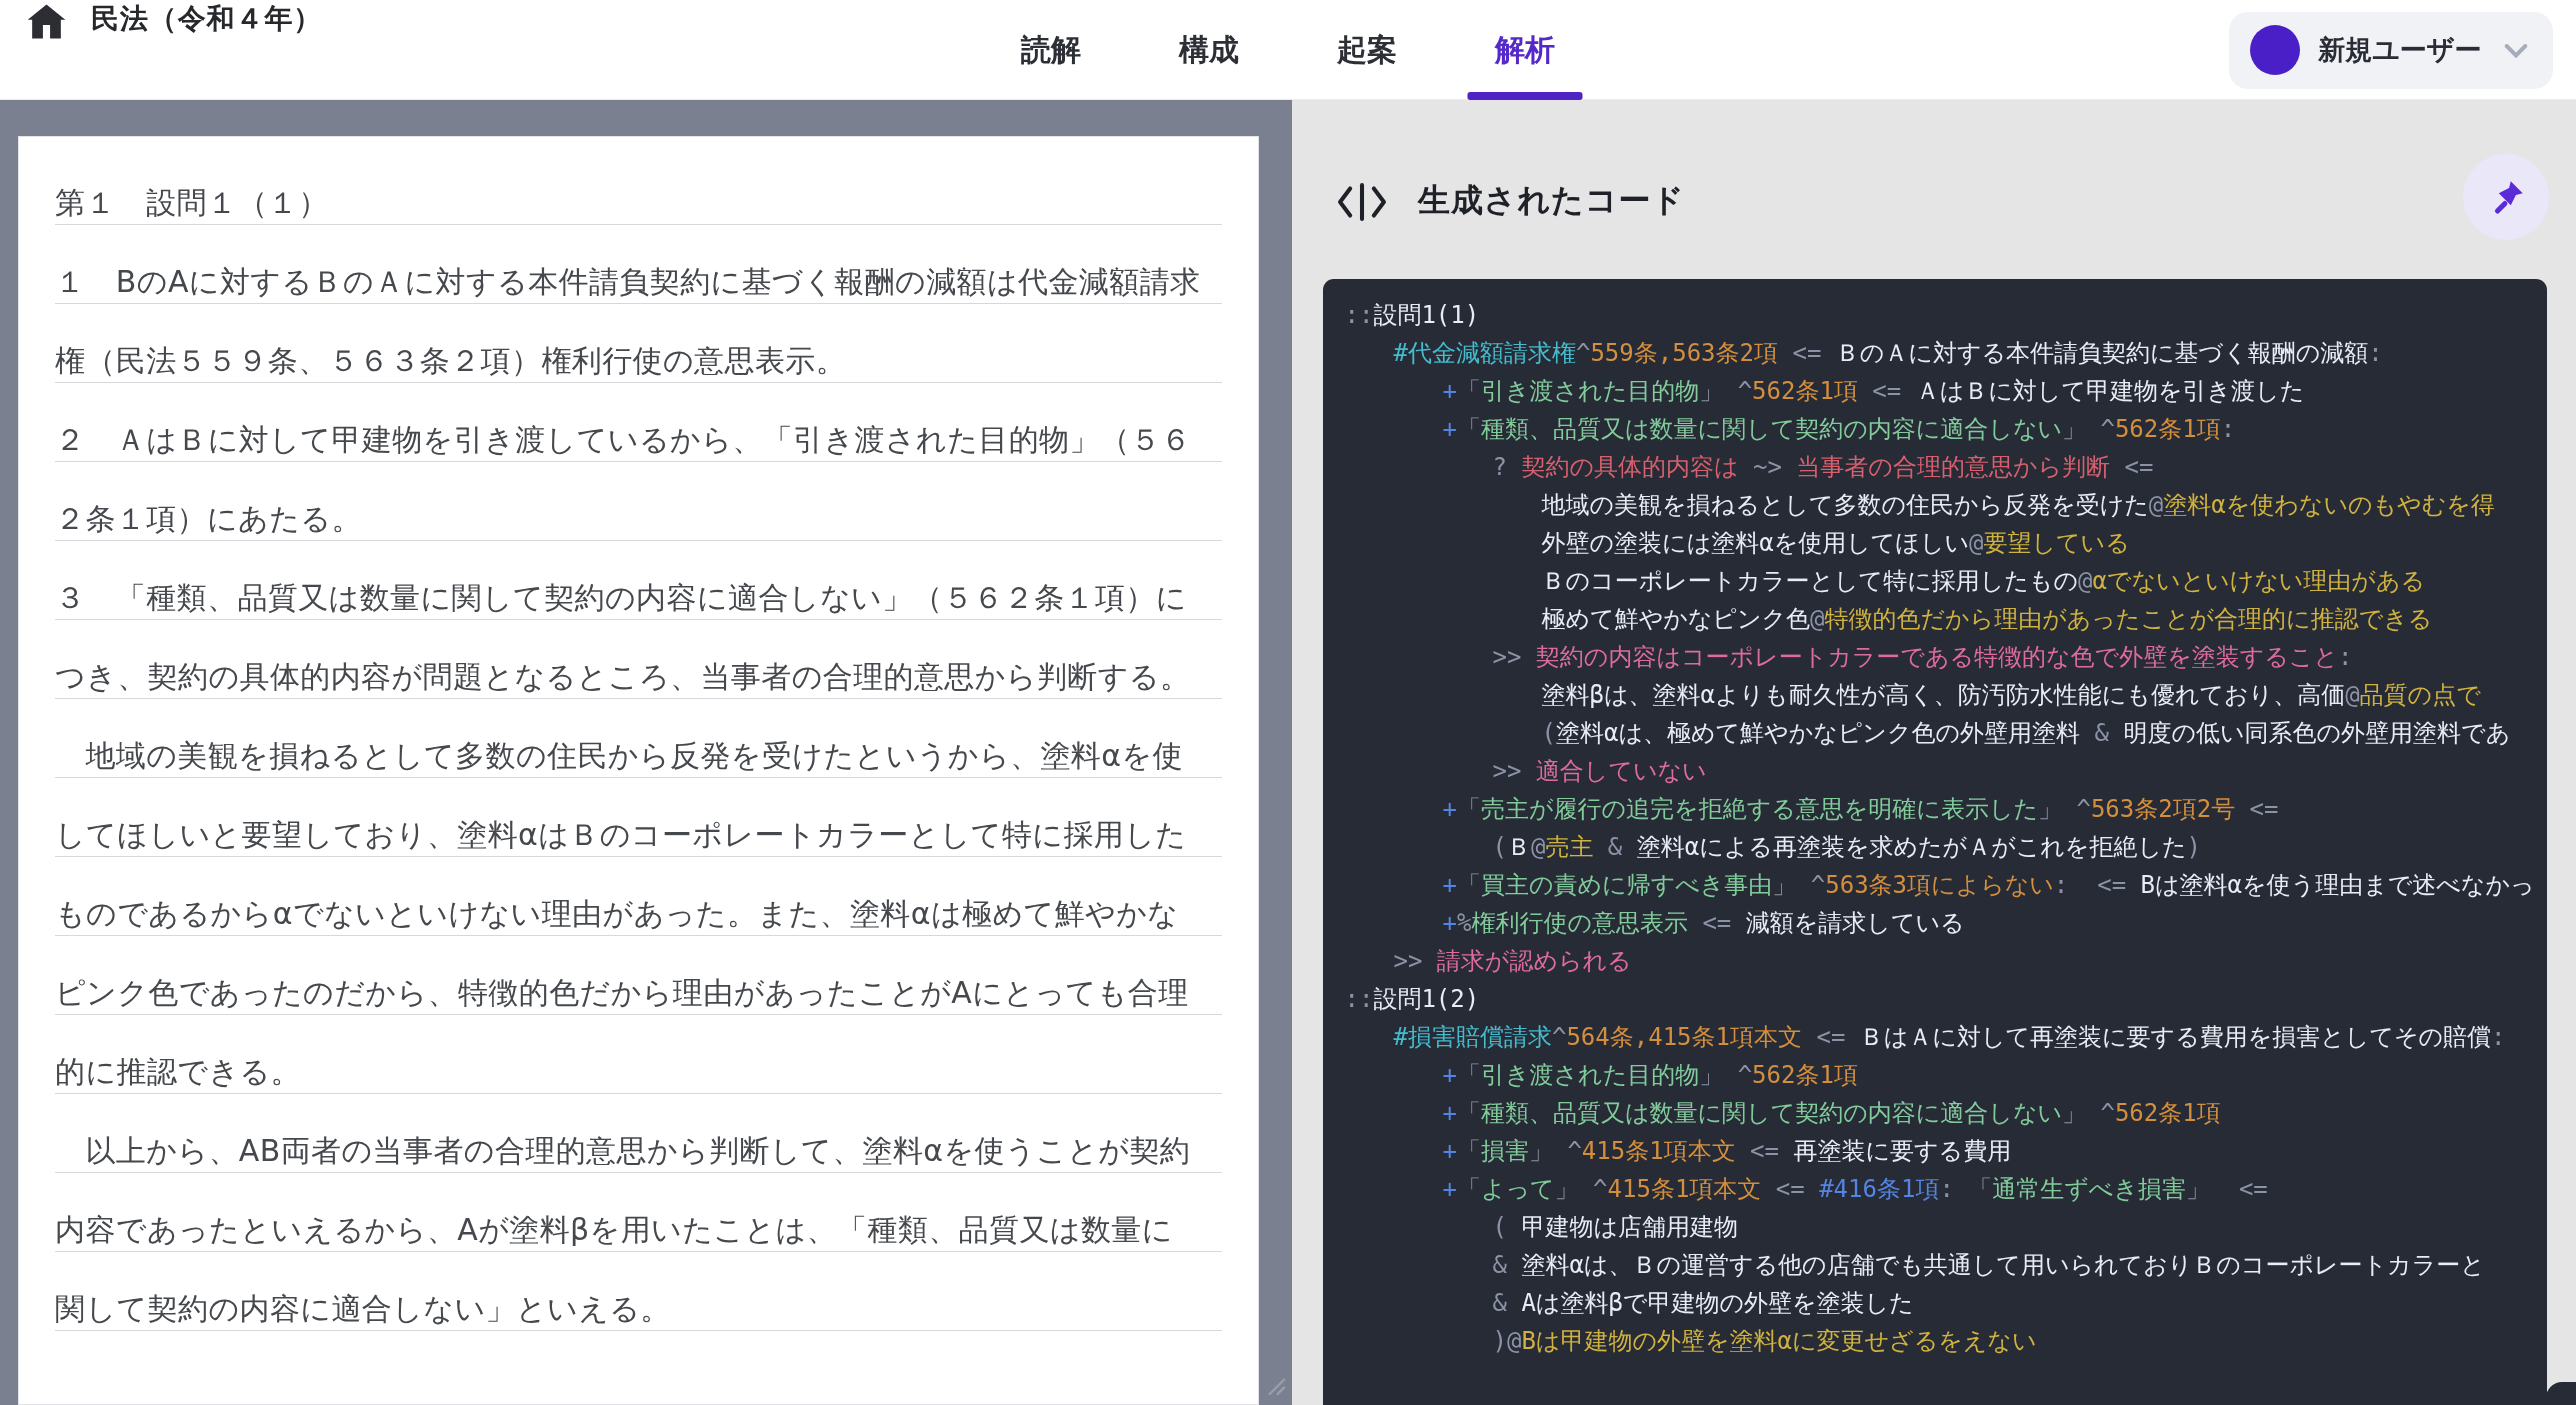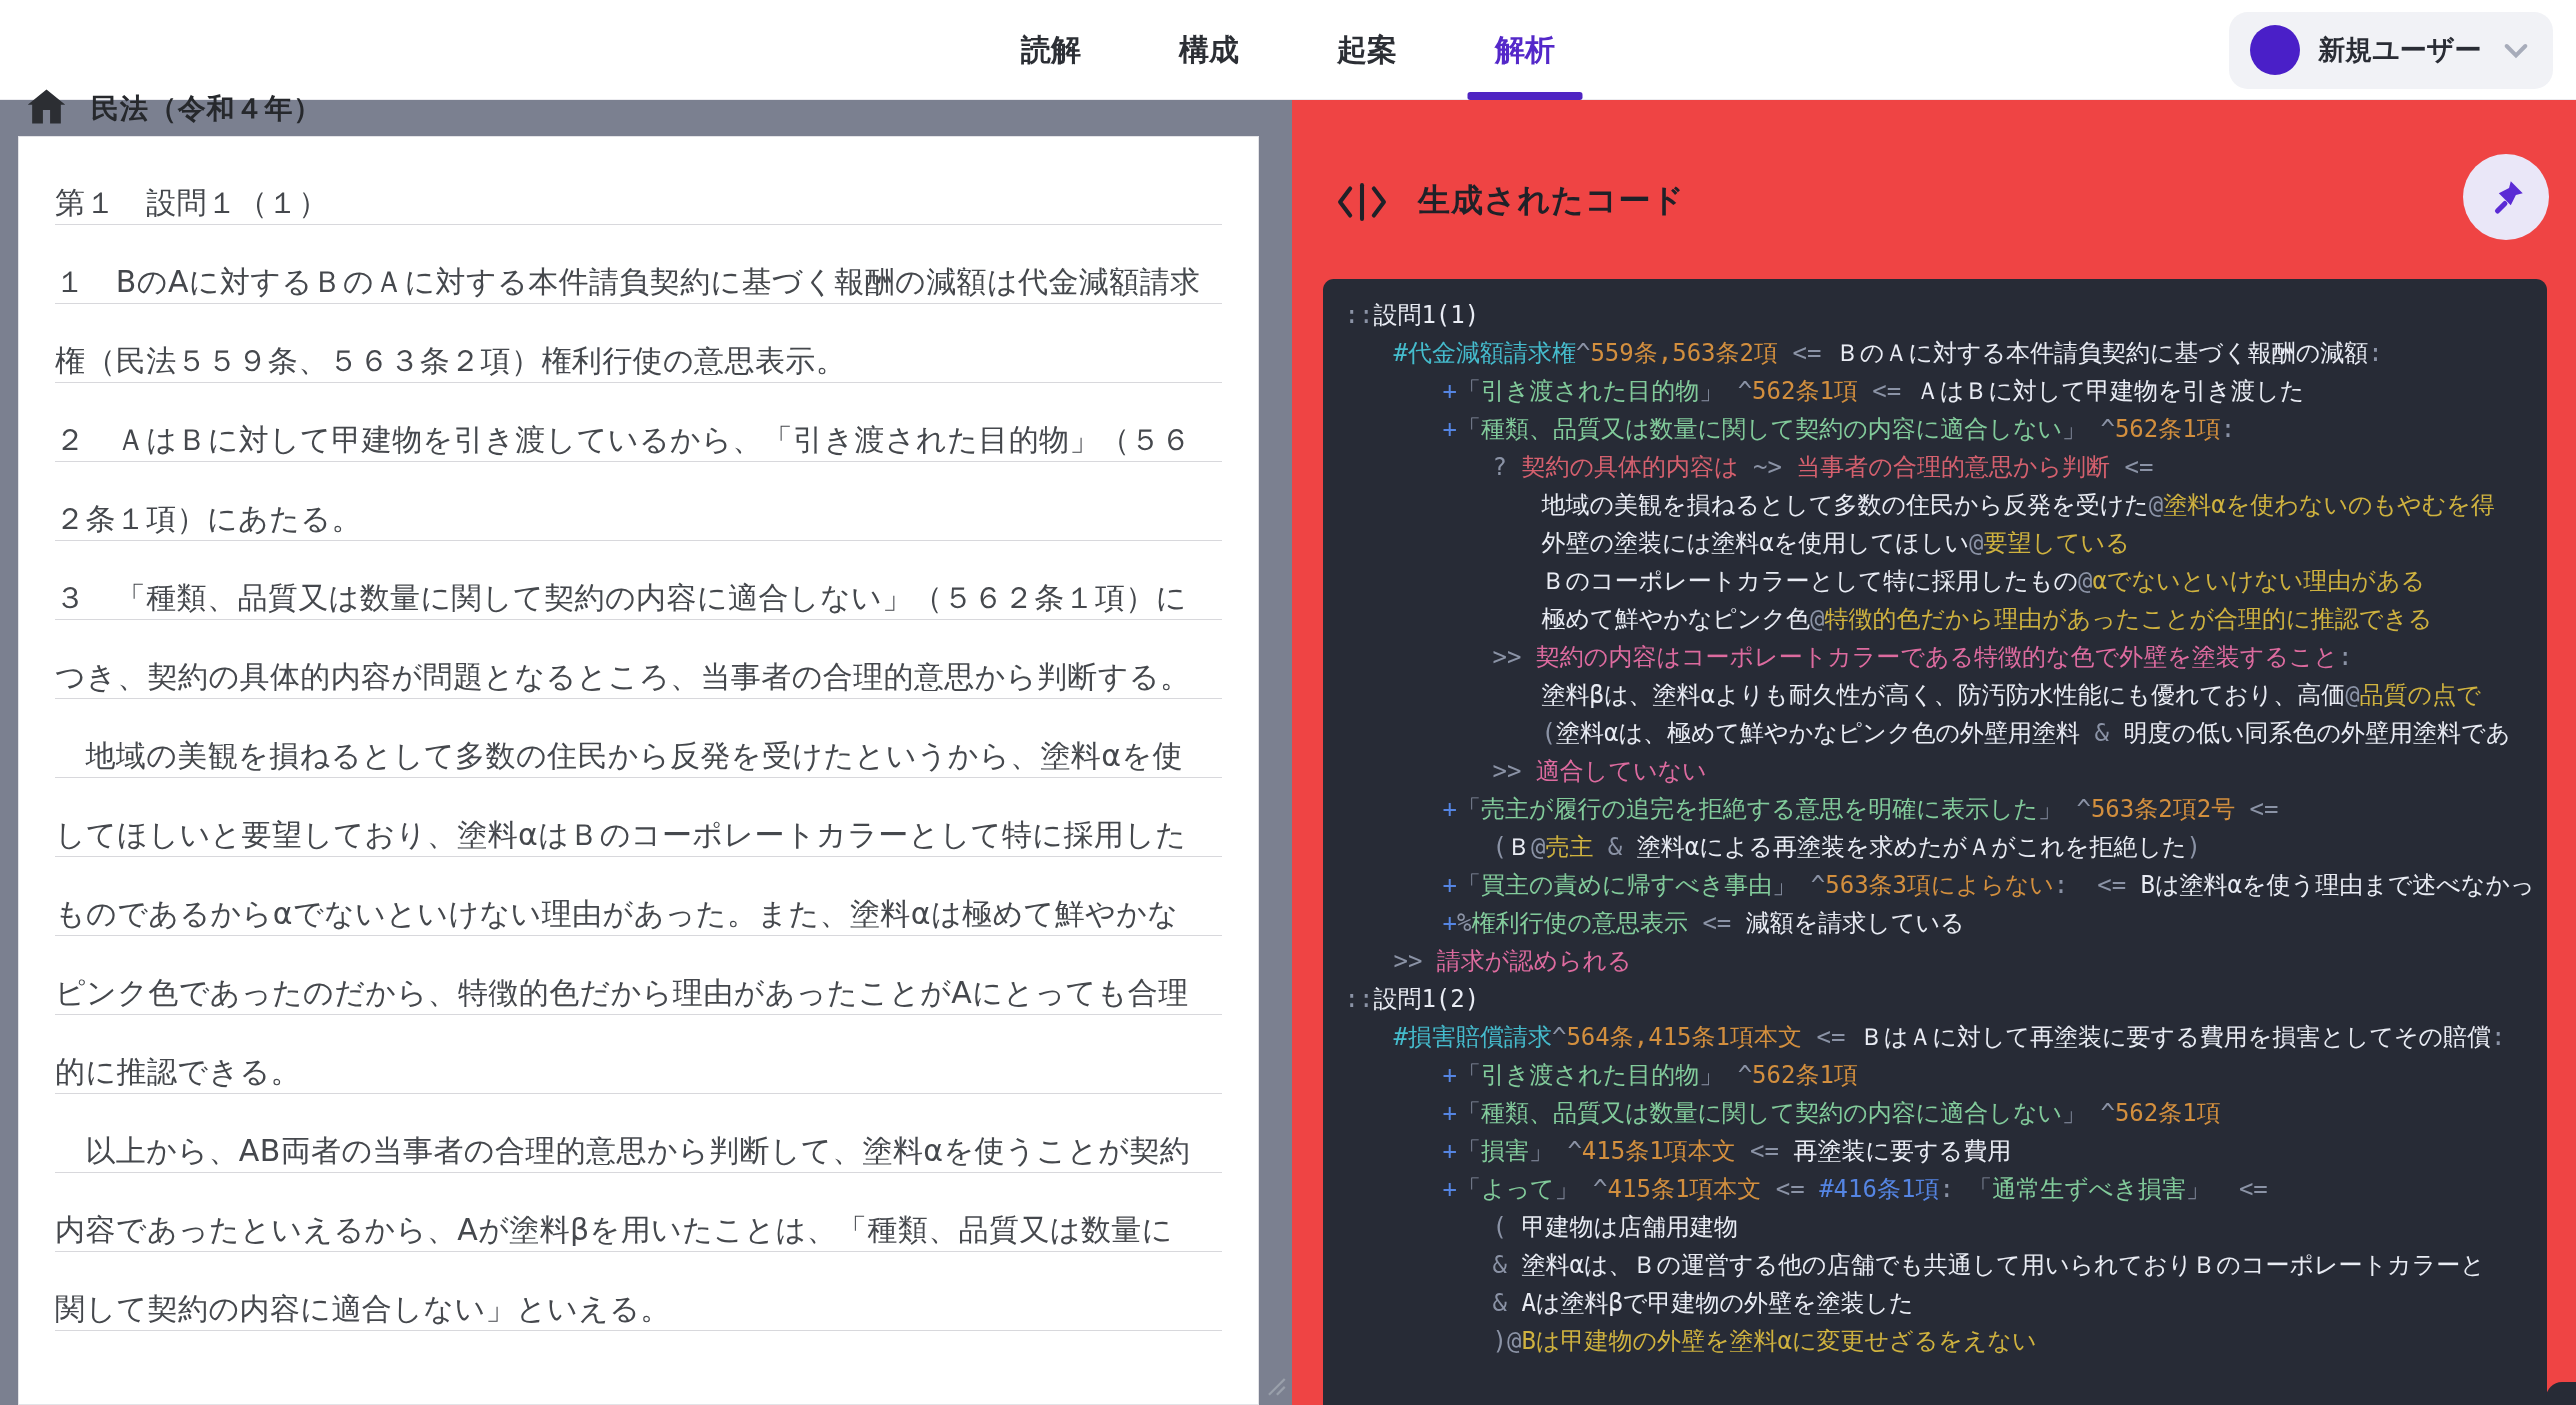--- a/index.html
+++ b/index.html
@@ -3,21 +3,21 @@
 <meta charset="utf-8">
 <style>
   * { margin:0; padding:0; box-sizing:border-box; }
   html,body { width:2576px; height:1405px; overflow:hidden; background:#fff;
               font-family:"DejaVu Sans", sans-serif; }
 
   
   .app-header { position:absolute; left:0; top:0; width:2576px; height:100px;
                 background:#ffffff; border-bottom:0.9px solid #ececf0; z-index:5; }
   .header-left { position:absolute; left:25px; top:0; height:128px;
-                 display:flex; align-items:flex-end; gap:23px; }
+                 display:flex; align-items:flex-start; gap:23px; }
   .page-title { font-size:28px; font-weight:700; color:#26282c; letter-spacing:0.9px; }
   .tabs { position:absolute; left:50%; transform:translateX(-50%); top:0;
           height:100px; display:flex; gap:98px; align-items:center; }
   .tab { font-size:30px; font-weight:700; color:#2c2f35; height:100px;
          display:flex; align-items:center; position:relative; cursor:pointer; }
   .tab.active { color:#5428c9; }
   .tab.active::after { content:""; position:absolute; left:50%; transform:translateX(-50%);
          bottom:0; width:115px; height:8px; background:#4f24c2; border-radius:2.7px; }
   .user-chip { position:absolute; right:23px; top:11.6px; height:77px;
                background:#f1f2f6; border-radius:19px; display:flex; align-items:center;
@@ -32,21 +32,21 @@
               background:#ffffff; border:0.9px solid #e3e3e7; padding:9px 36px 0 36px;
               overflow:hidden; }
   .doc-row { height:79px; border-bottom:1.8px solid #d8d8dc; display:flex;
              align-items:flex-end; overflow:hidden; }
   .doc-row span { font-size:30px; font-weight:500; color:#45484d;
                   letter-spacing:0.4px; white-space:pre; }
   .resize-handle { position:absolute; right:5.4px; bottom:5.4px; }
 
   
   .right-pane { position:absolute; left:1292px; top:100px; width:1284px; height:1305px;
-                background:#ef4444; }
+                background:#e5e5e5; }
   .code-header { position:absolute; left:36px; top:54px; right:27px; height:98px; }
   .code-title { position:absolute; left:90px; top:25px; font-size:32px; font-weight:700;
                 color:#1f2128; letter-spacing:0.9px; }
   .code-icon { position:absolute; left:7.2px; top:23px; }
   .pin-button { position:absolute; right:0px; top:0px; width:86px; height:86px;
                 border-radius:50%; background:#eae7f8; display:flex; align-items:center;
                 justify-content:center; cursor:pointer; border:none; }
   .code-block { position:absolute; left:31px; top:179px; width:1224px; height:1126px;
                 background:#272b36; border-radius:10.7px 10.7px 0 0; overflow:hidden;
                 padding:17px 0 0 21.5px; }

